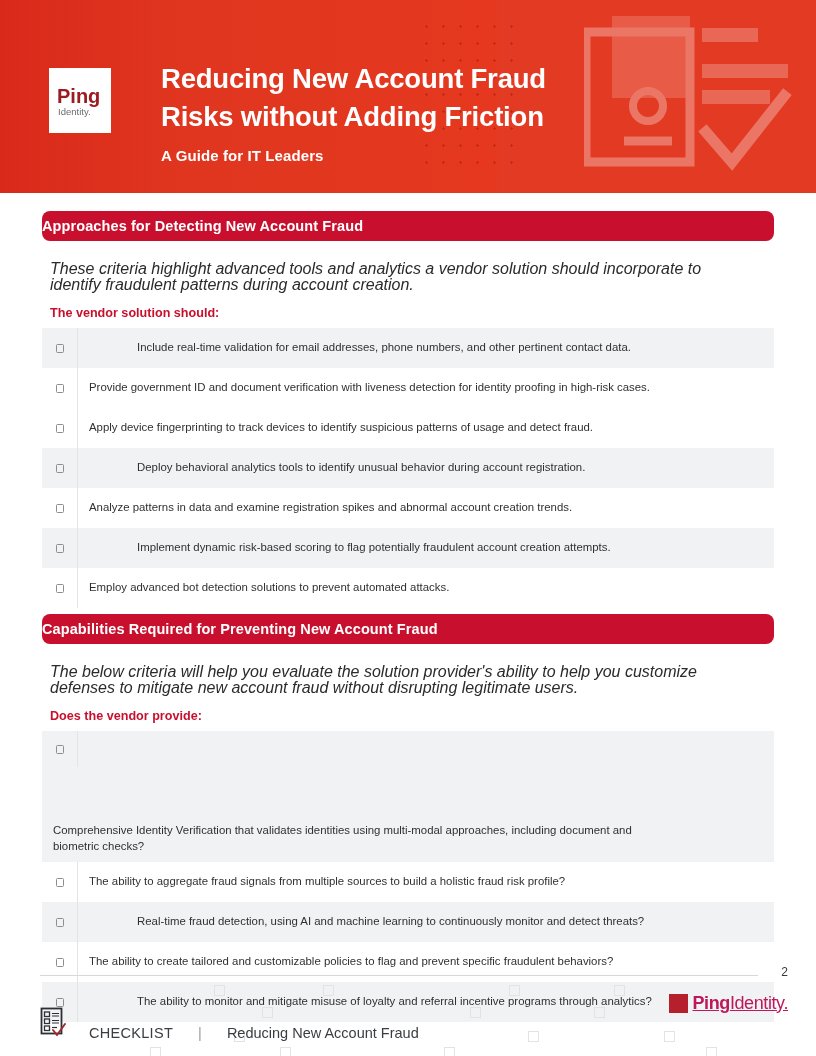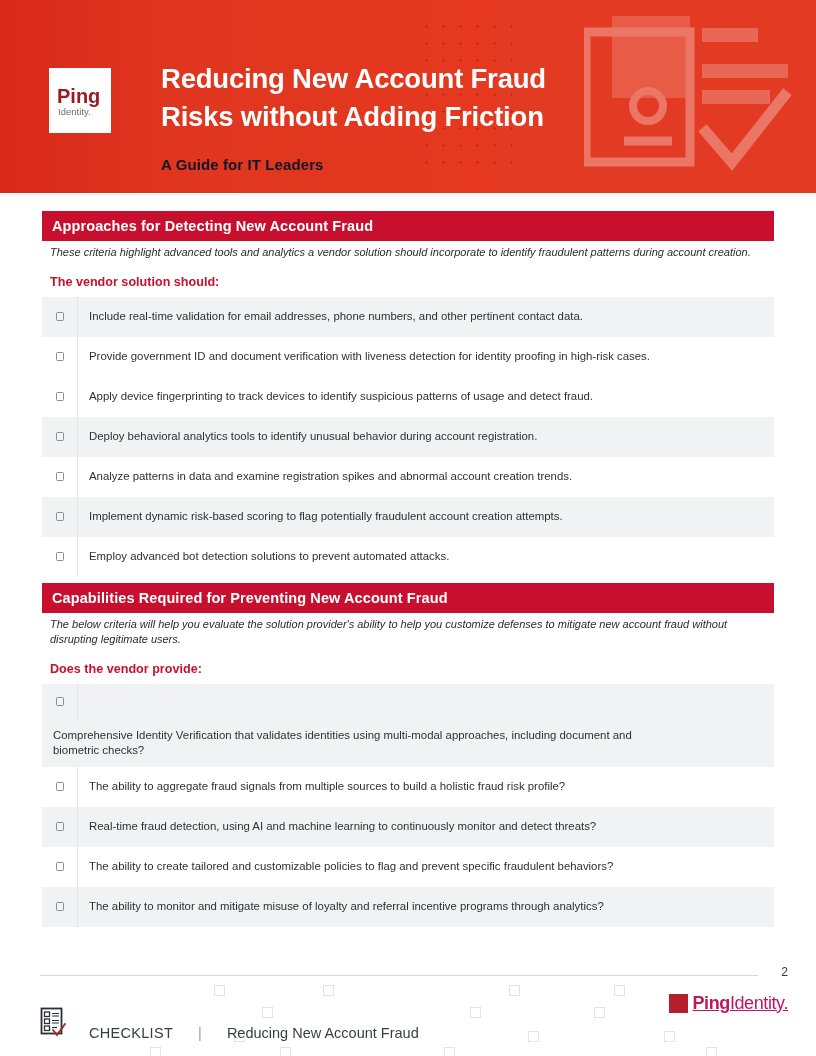--- a/index.html
+++ b/index.html
@@ -43,54 +43,55 @@
     display:flex; align-items:center; justify-content:center;
     flex-direction:column;
   }
   .logo-box svg { display:block; }
   .hdr-text { position:absolute; left:161px; top:60px; width:520px; }
   .hdr-title {
     color:#ffffff; font-size:27.5px; font-weight:bold;
     line-height:38px; letter-spacing:-0.2px;
   }
   .hdr-sub {
-    color:#0f172a; font-size:15px; font-weight:bold;
-    margin-top:20px; letter-spacing:0.1px;
+    color:#ffffff; font-size:15px; font-weight:bold;
+    margin-top:11px; letter-spacing:0.1px;
   }
 
   
   .content { position:absolute; left:0; top:193px; width:816px; }
   .sec { width:732px; margin:0 auto; }
   .sec-bar {
     background:#c8102e;
     height:30px;
     display:flex; align-items:center;
-    padding-left:10px;
+    padding-left:0;
+    border-radius:8px;
   }
   .sec-bar-title {
     color:#ffffff; font-size:14.5px; font-weight:bold; letter-spacing:.1px;
   }
   .sec-intro {
     font-style:italic; color:#2b2b2b;
-    font-size:11px; line-height:15.5px;
-    padding:4px 2px 0 8px;
+    font-size:16px; line-height:15.5px;
+    padding:20px 2px 0 8px;
     width:712px;
   }
   .sec-prompt {
     color:#c8102e; font-size:12.6px; font-weight:bold;
     padding:14px 0 8px 8px;
   }
 
   .rows { width:732px; }
   .row {
     display:flex; align-items:stretch;
     min-height:40px;
     background:#ffffff;
   }
-  .row.alt { background:#f1f2f4; }
+  .row.alt { background:#f1f2f4;gap:48px; }
   .row .cb-cell {
     width:36px; flex:0 0 36px;
     display:flex; align-items:center; justify-content:center;
     border-right:1px solid #e3e4e6;
   }
   .cbox {
     width:8px; height:9px;
     border:1px solid #8a8d91;
     border-radius:1.5px;
     background:transparent;

